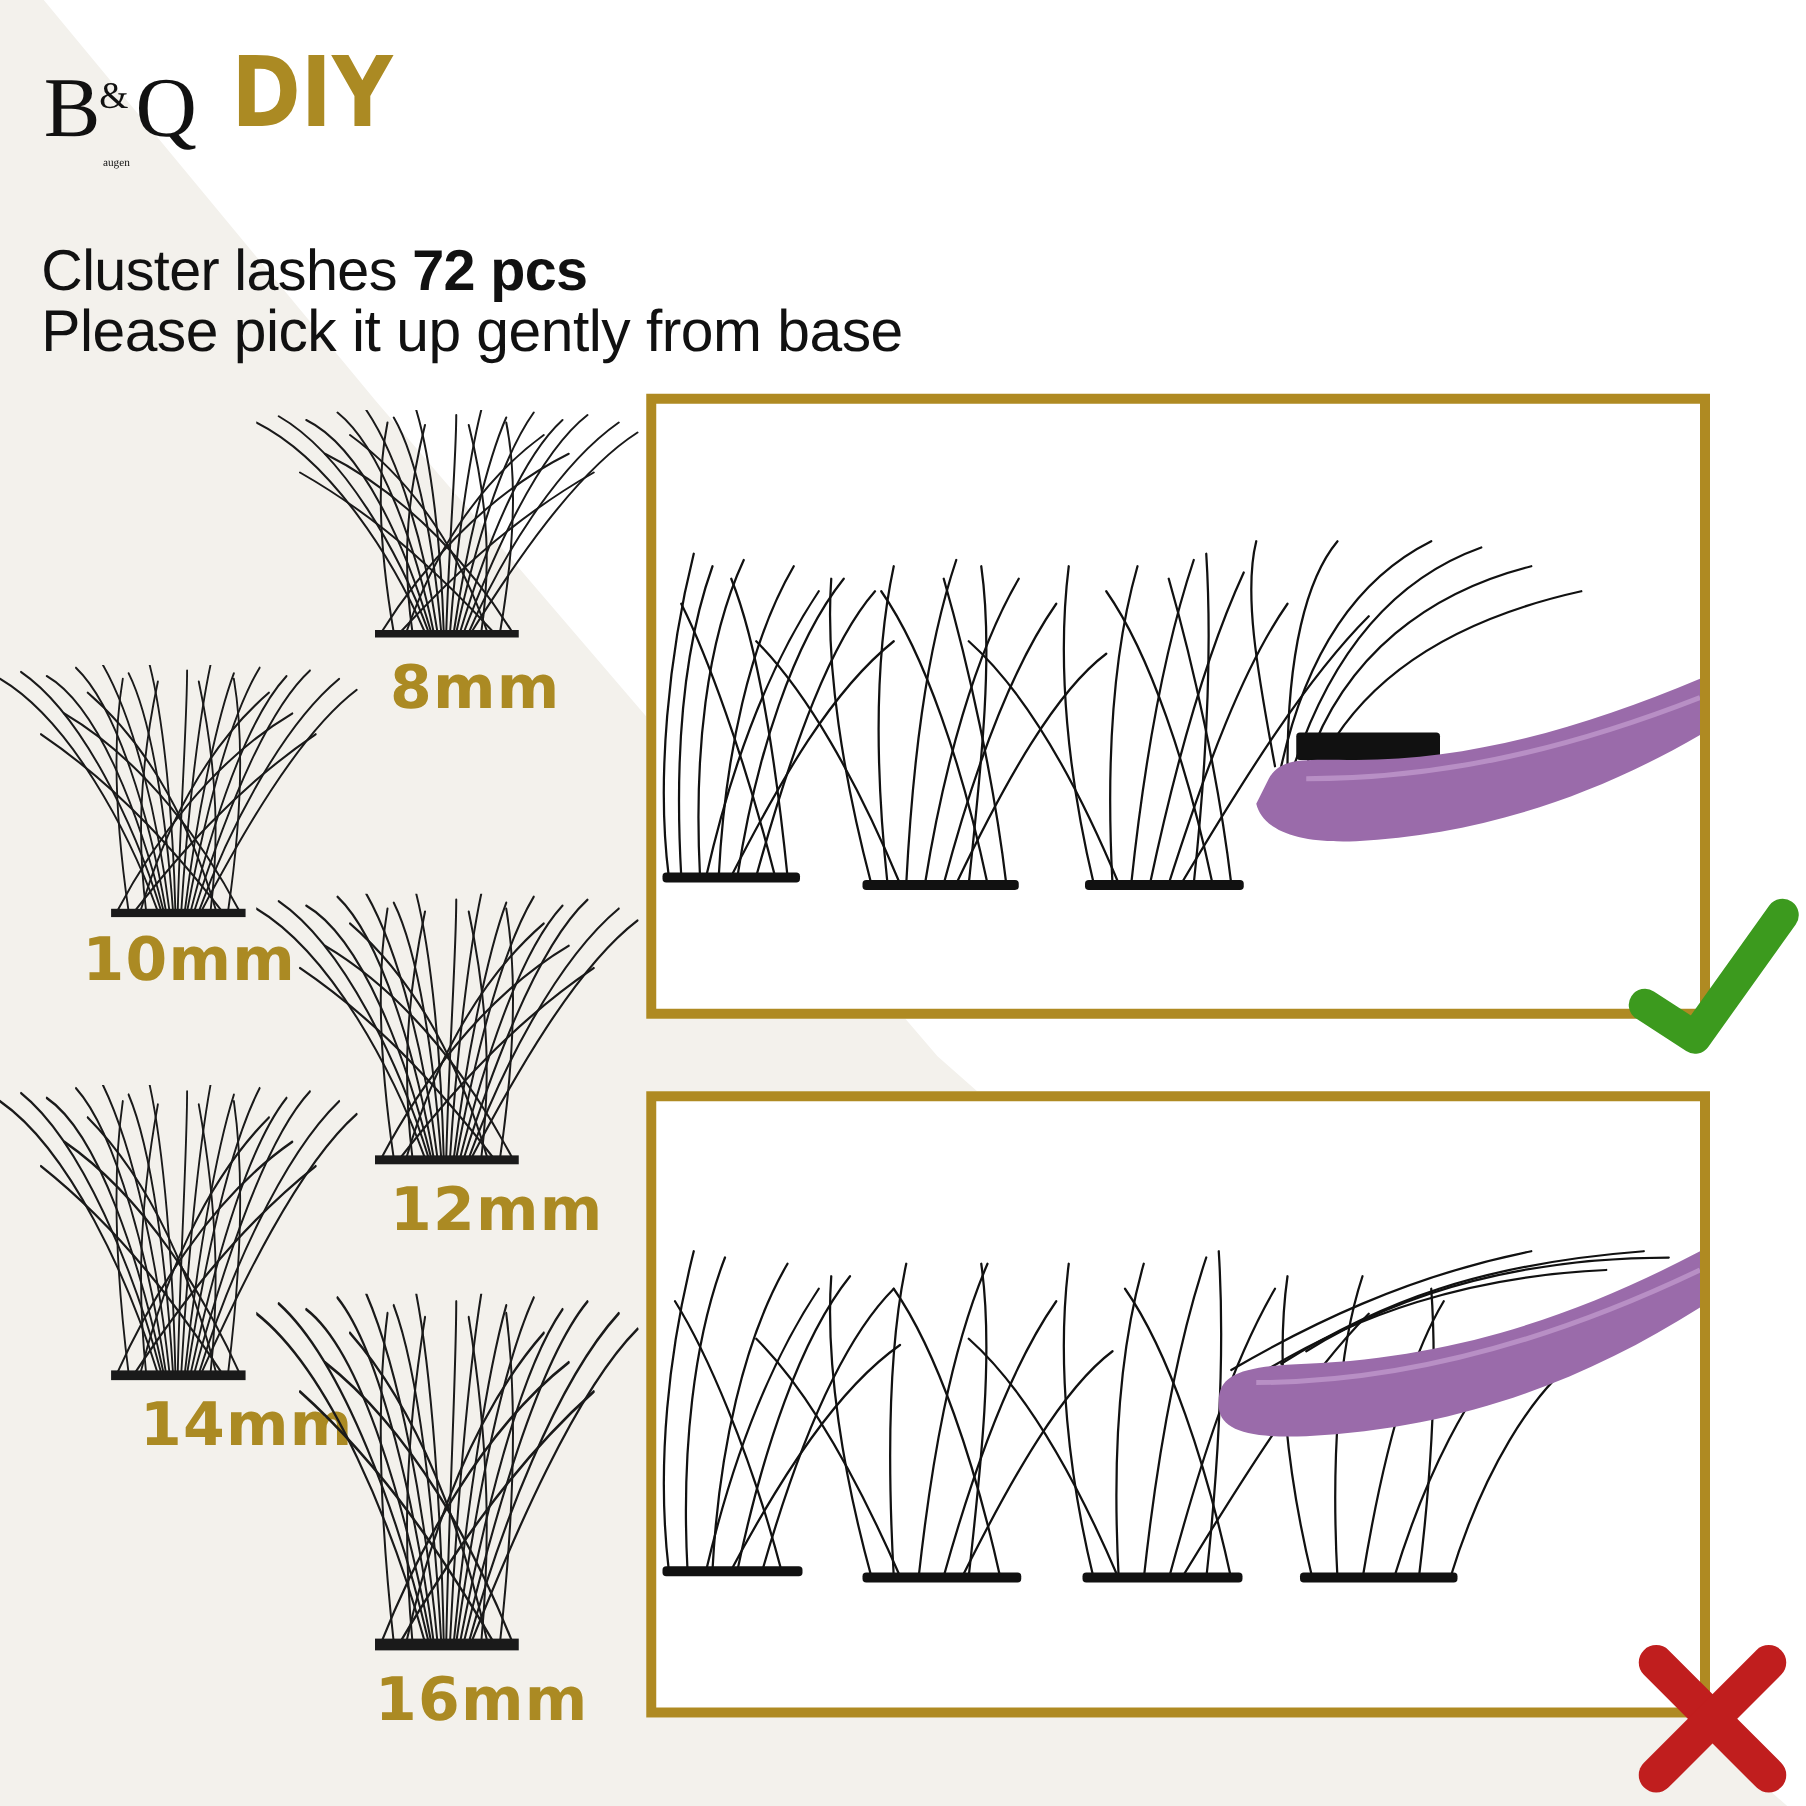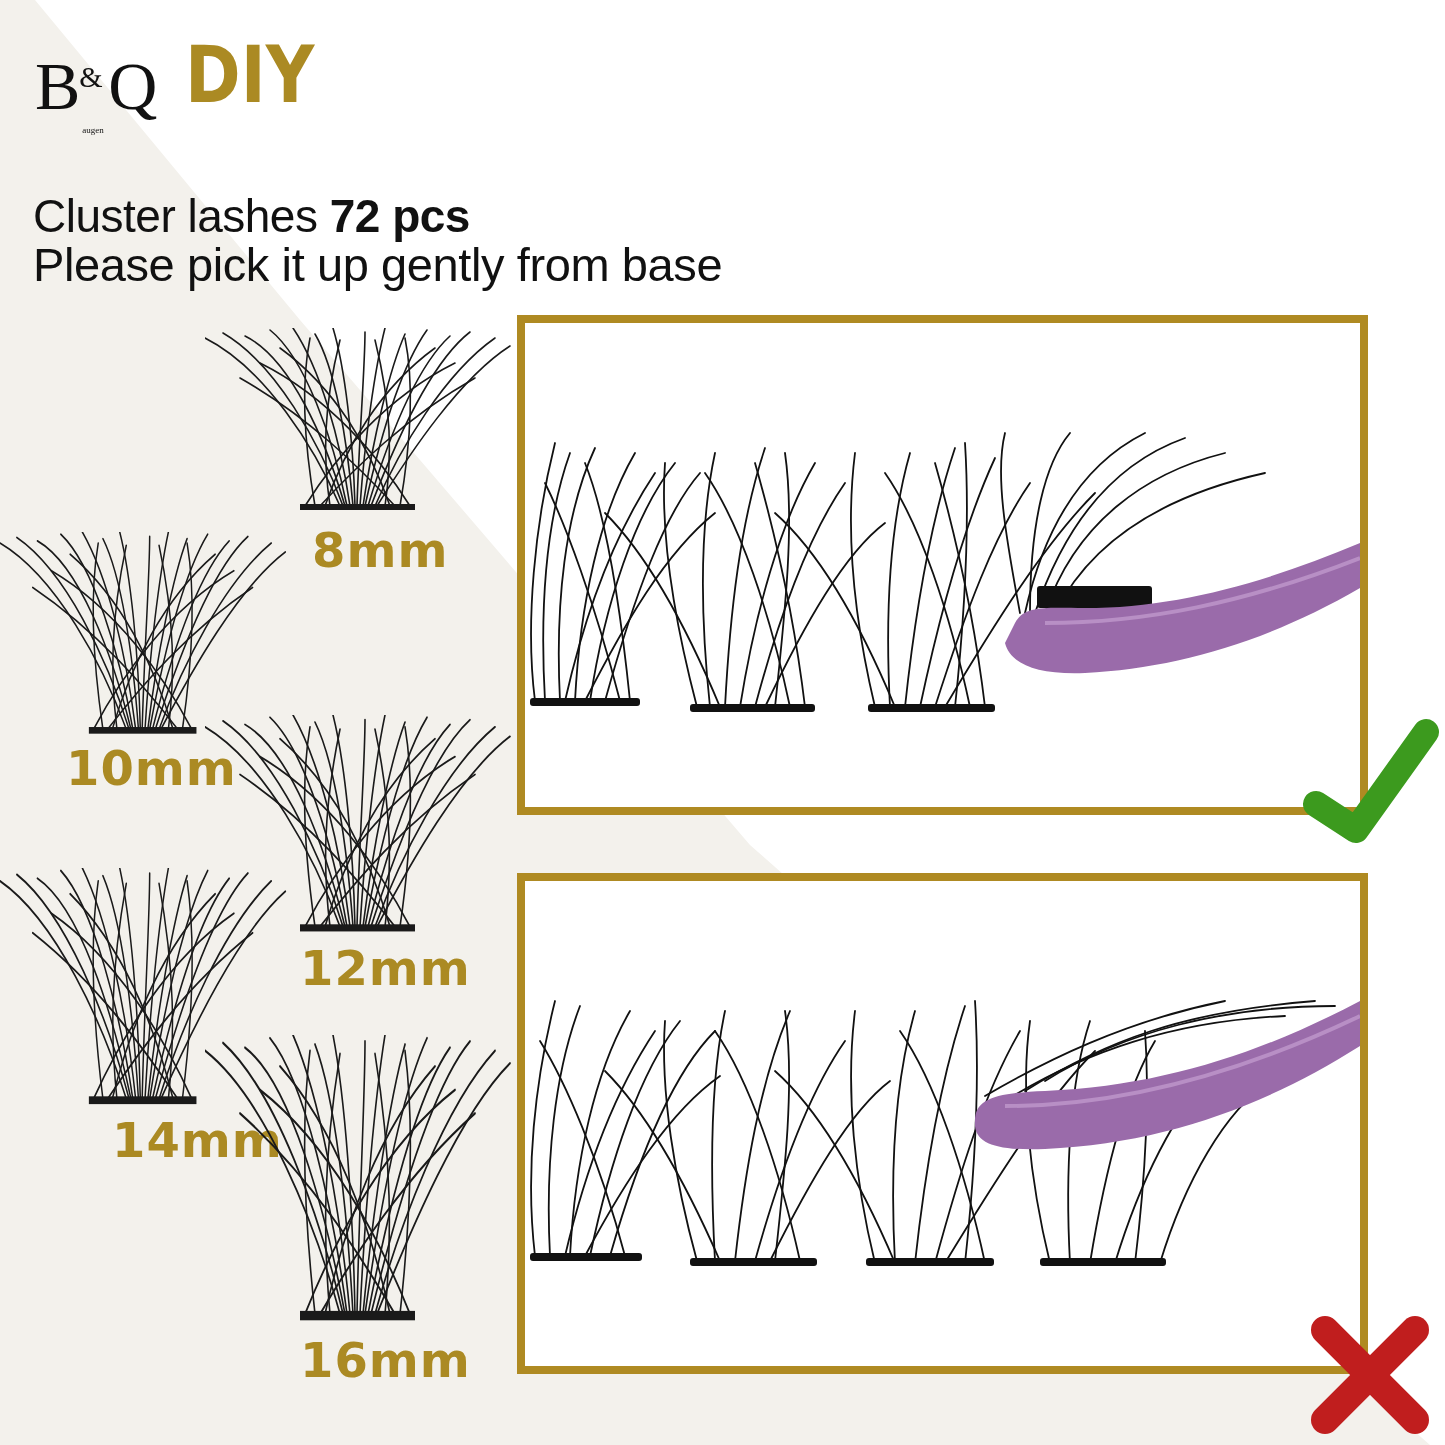--- a/index.html
+++ b/index.html
@@ -109,21 +109,21 @@
       <use href="#cluster"></use>
     </svg>
 </div>
 <div class="size-label" style="left:66px; top:746px;">10mm</div>
 
 <div class="sample" style="left:205px; top:715px;">
   <svg width="310" height="220" viewBox="0 0 310 185" preserveAspectRatio="none">
       <use href="#cluster"></use>
     </svg>
 </div>
-<div class="size-label" style="left:300px; top:946px;text-align:center;">12mm</div>
+<div class="size-label" style="left:312px; top:946px;text-align:center;">12mm</div>
 
 <div class="sample" style="left:0px; top:868px;">
   <svg width="290" height="240" viewBox="0 0 310 185" preserveAspectRatio="none">
       <use href="#cluster"></use>
     </svg>
 </div>
 <div class="size-label" style="left:68px; top:1118px;margin-left:44px;">14mm</div>
 
 <div class="sample" style="left:205px; top:1035px;">
   <svg width="310" height="290" viewBox="0 0 310 185" preserveAspectRatio="none">

